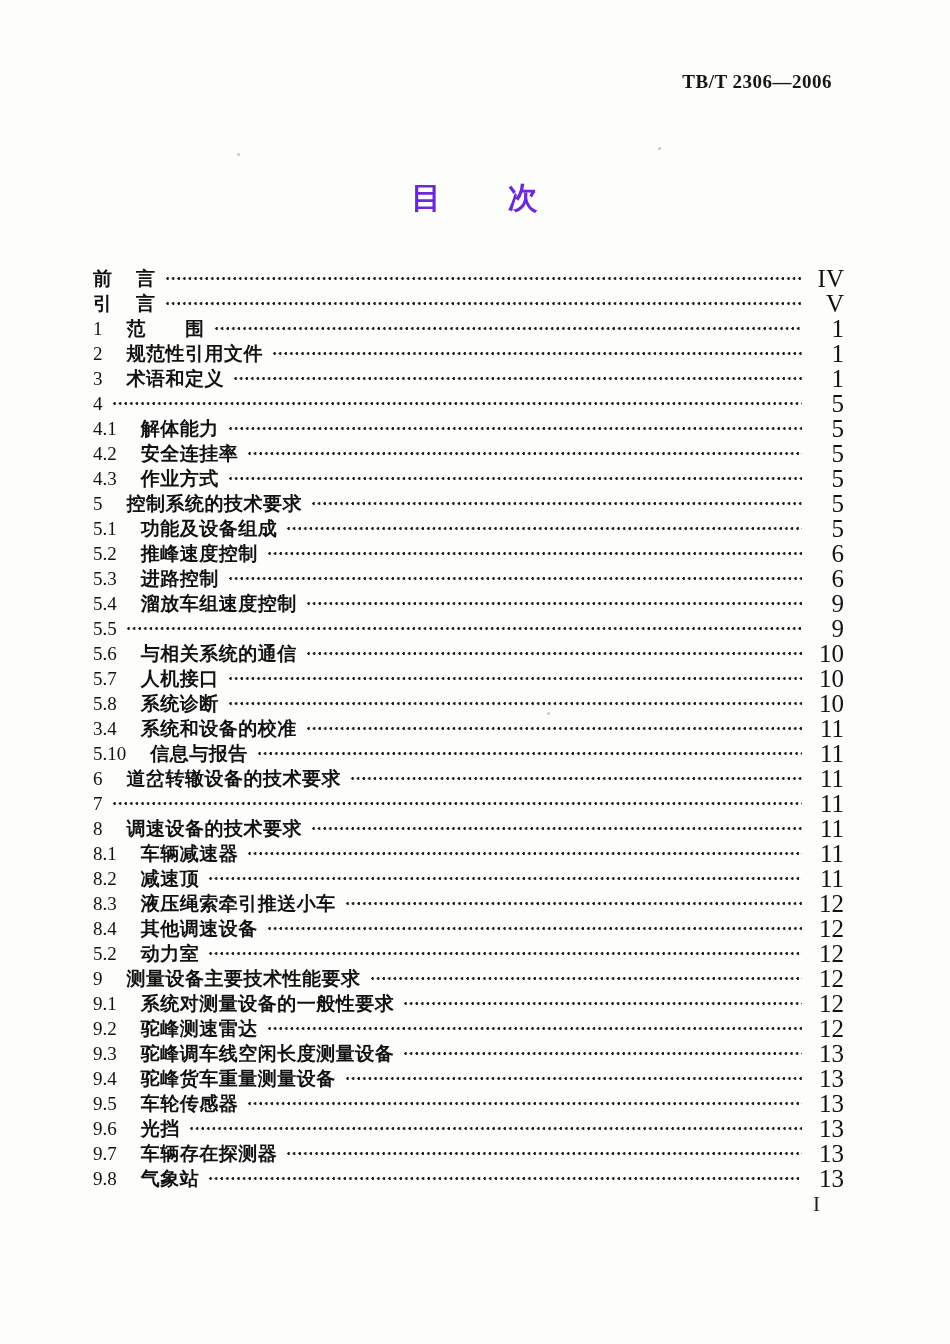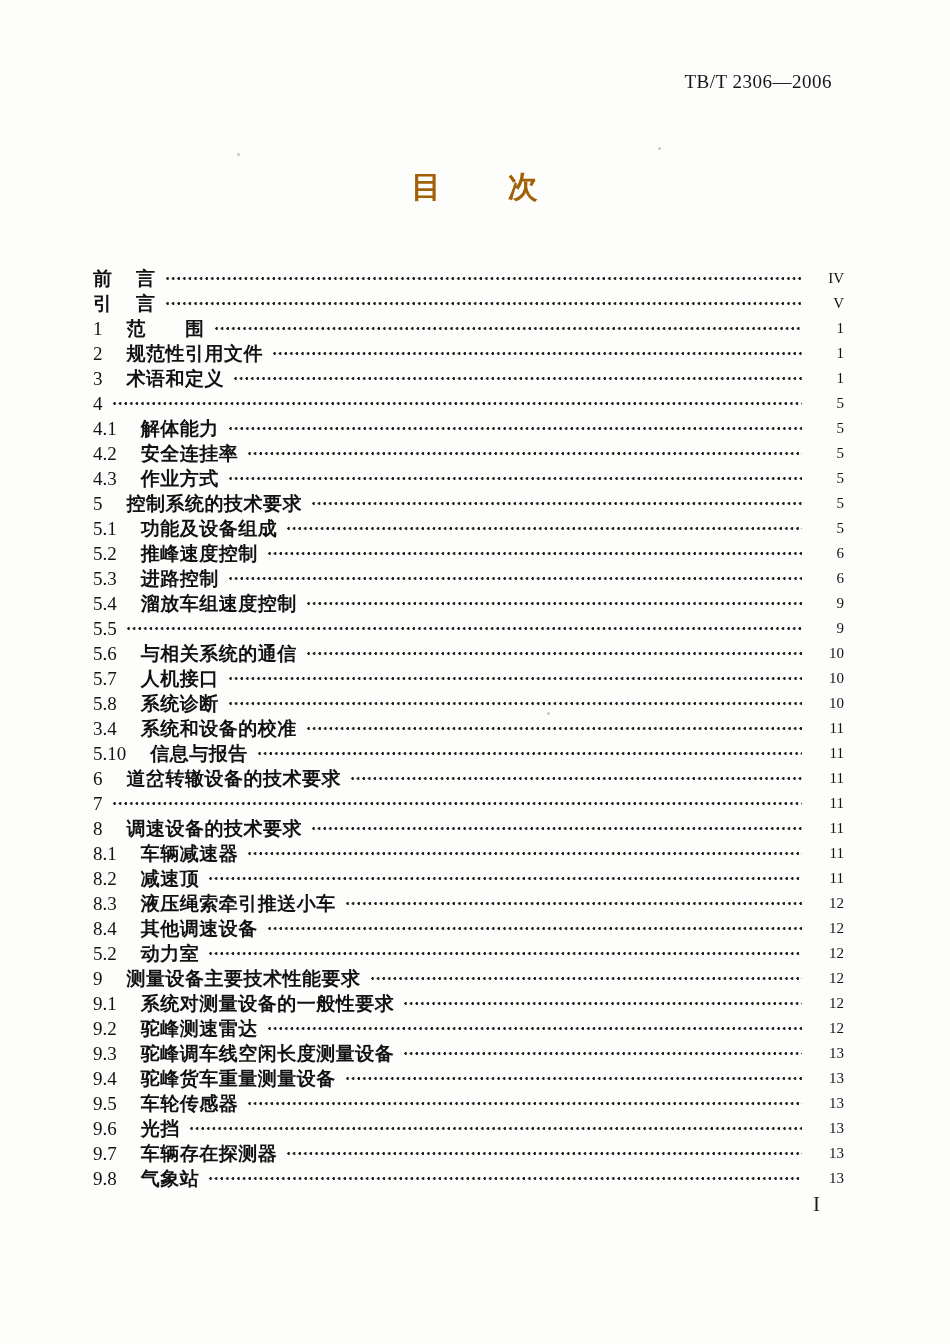--- a/index.html
+++ b/index.html
@@ -12,35 +12,35 @@
     position: relative;
     width: 950px; height: 1344px;
     background: #fdfdfc;
     color: #161616;
     overflow: hidden;
   }
   .doc-number {
     position: absolute;
     top: 71px; right: 118px;
     font-family: "Liberation Serif", "DejaVu Serif", serif;
-    font-weight: normal;
+    font-weight: bold;
     font-size: 19px;
     letter-spacing: 0.5px;
     white-space: nowrap;
   }
   .title {
     position: absolute;
     top: 167px; left: 0; right: 0;
-    margin: 0;
+    margin: 11px;
     text-align: center;
     font-size: 30px;
     font-weight: bold;
     word-spacing: 56px;
     letter-spacing: 1px;
-    color: #a16207;
+    color: #6d28d9;
   }
   .toc {
     position: absolute;
     top: 266px; left: 93px; right: 106px;
   }
   .row {
     display: flex;
     align-items: center;
     height: 25px;
     font-size: 19px;
@@ -71,21 +71,21 @@
     margin-right: 8px;
     background-image: radial-gradient(circle at 2.6px 50%, #1c1c1c 1.15px, rgba(0,0,0,0) 1.6px);
     background-size: 5.6px 100%;
     background-repeat: repeat-x;
   }
   .pg {
     flex: none;
     min-width: 34px;
     text-align: right;
     font-family: "Liberation Serif", "DejaVu Serif", serif;
-    font-size: 15px;
+    font-size: 25px;
     color: #121212;
   }
   .folio {
     position: absolute;
     top: 1192px; right: 130px;
     font-family: "Liberation Serif", "DejaVu Serif", serif;
     font-size: 21px;
     color: #1c1c1c;
   }
   .speck {

